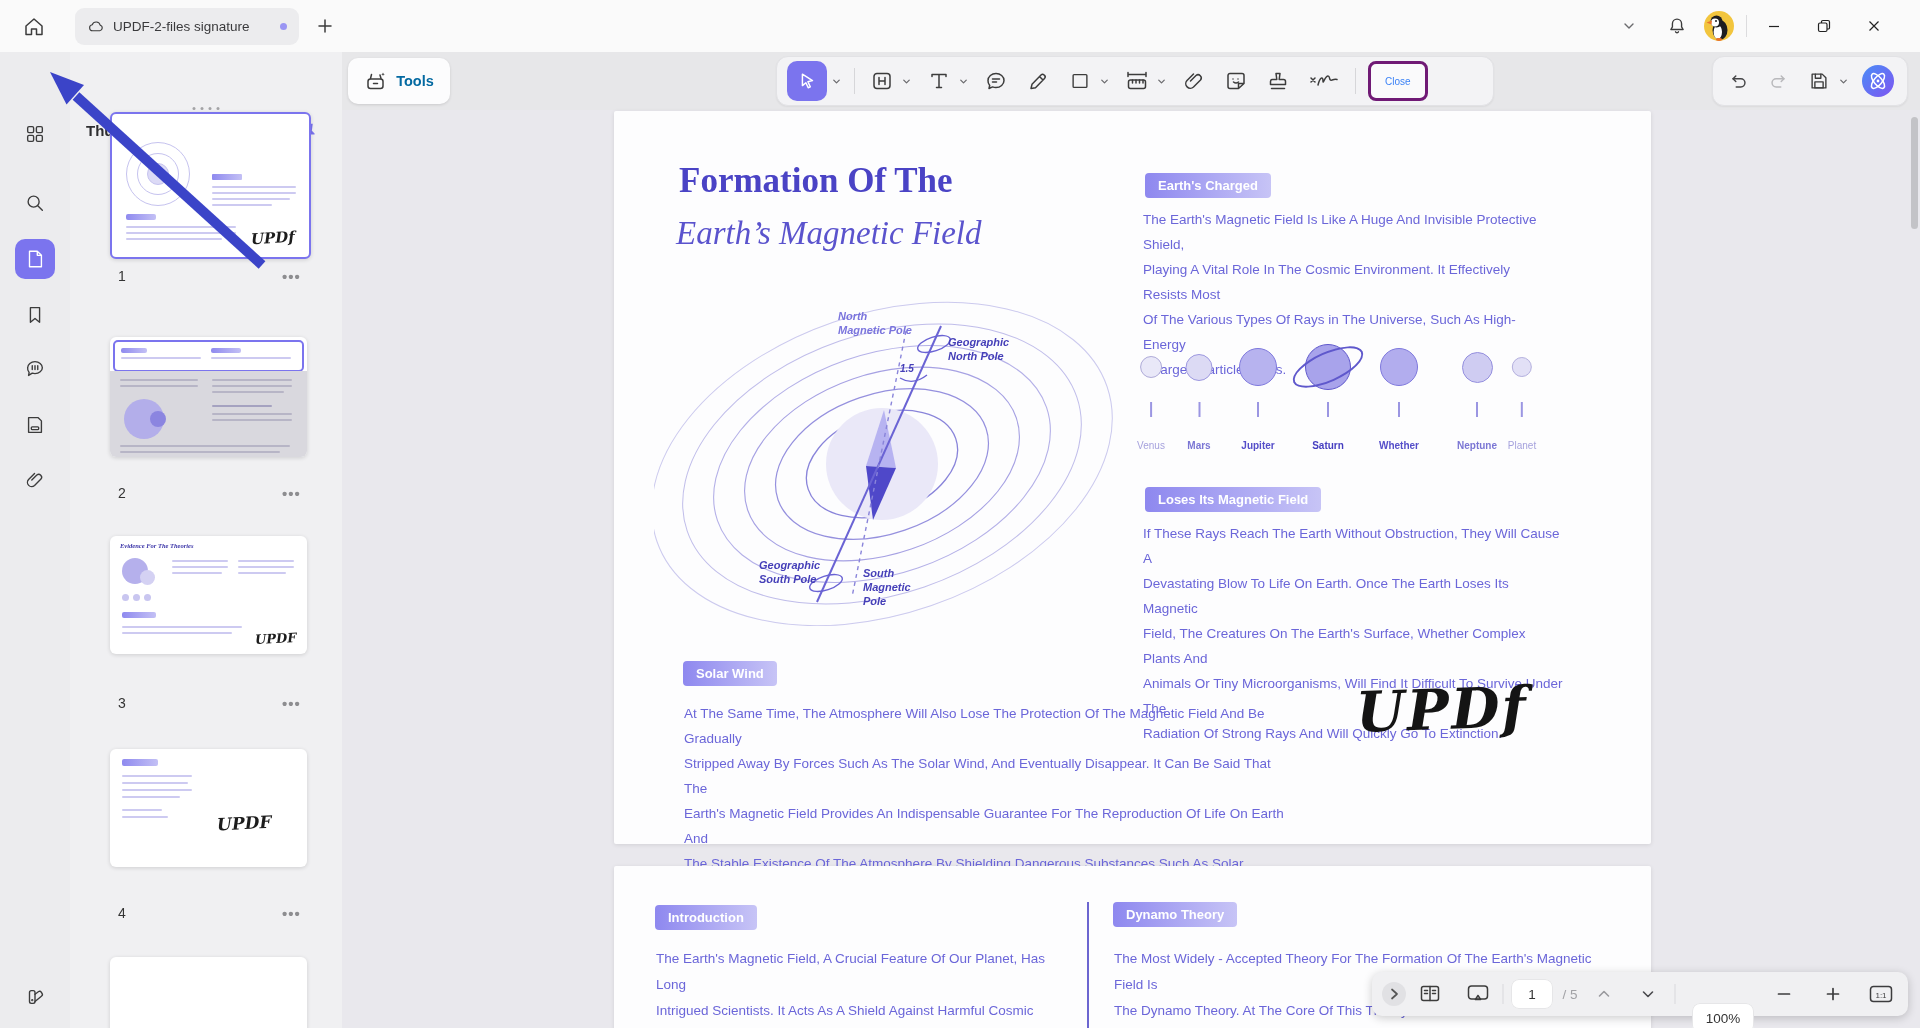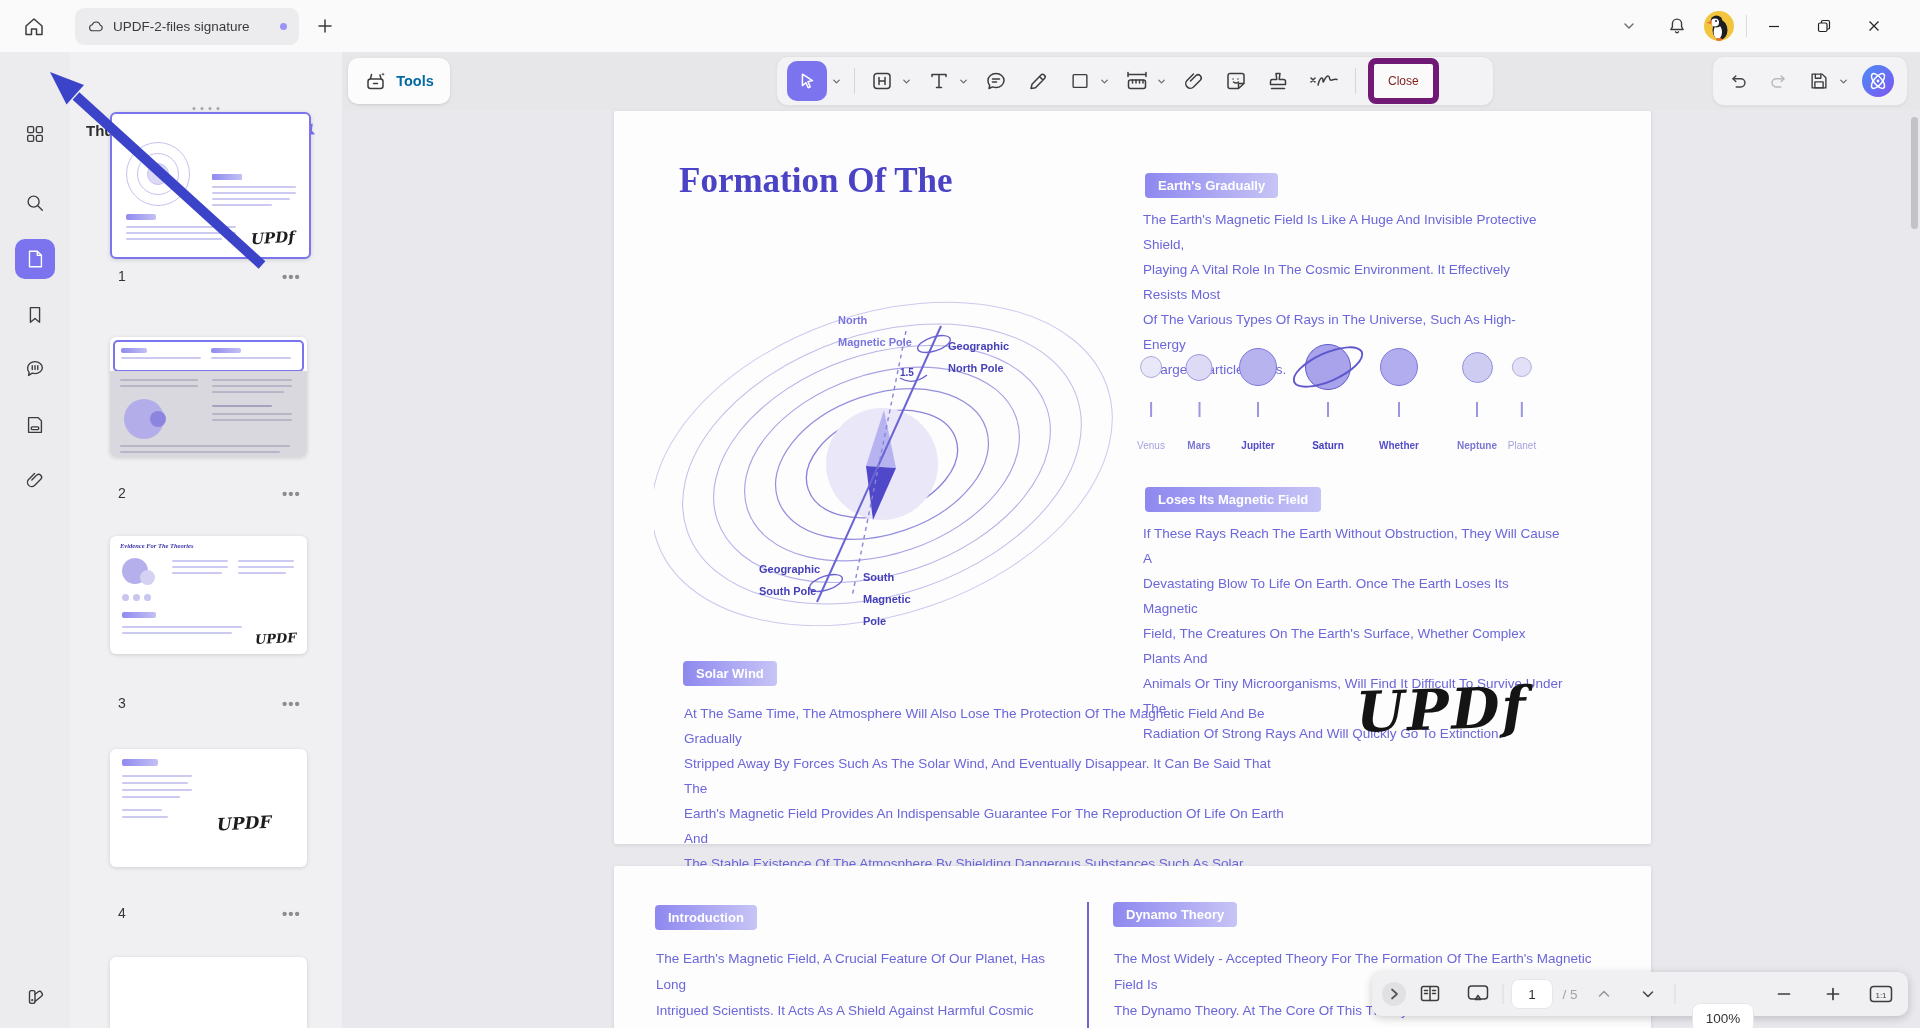--- a/index.html
+++ b/index.html
@@ -45,34 +45,34 @@
              box-shadow:0 1px 3px rgba(0,0,0,.12);display:flex;align-items:center;justify-content:center;gap:8px;}
   .tools-label{font-size:14.5px;font-weight:700;color:#0369a1;}
   .tool-group{position:absolute;top:4px;height:50px;background:#f3f3f5;border:1px solid #e2e2e5;border-radius:12px;
               box-shadow:0 1px 2px rgba(0,0,0,.06);display:flex;align-items:center;box-sizing:border-box;}
   .group-center{left:434px;width:718px;padding:0 10px;gap:12px;}
   .group-right{left:1370px;width:196px;padding:0 12px;gap:12px;}
   .tool-item{display:flex;align-items:center;gap:4px;}
   .tool-btn{width:30px;height:30px;display:flex;align-items:center;justify-content:center;border-radius:8px;}
   .tool-btn.sel{width:40px;height:40px;background:#7b74ee;border-radius:10px;}
   .vdiv{width:1px;height:26px;background:#d6d6d9;}
-  .close-btn{height:34px;padding:0 14px;background:#fafafb;border:6px solid #701a75;border-radius:8px;
-             display:flex;align-items:center;font-size:12px;color:#7f1d1d;}
+  .close-btn{height:34px;padding:0 14px;background:#fafafb;border:3px solid #701a75;border-radius:8px;
+             display:flex;align-items:center;font-size:10px;color:#3b82f6;}
   .ai-btn{width:34px;height:34px;border-radius:50%;display:flex;align-items:center;justify-content:center;}
   
   .doc{position:absolute;left:342px;top:110px;width:1578px;height:918px;background:#e9e8ed;}
   .page{position:absolute;left:272px;width:1037px;background:#fdfdfe;box-shadow:0 1px 4px rgba(0,0,0,.10);border-radius:2px;}
   .page1{top:1px;height:733px;}
   .page2{top:756px;height:172px;}
   .doc-title1{position:absolute;font-family:"Liberation Serif",serif;font-weight:700;font-size:35px;color:#4a43c5;}
   .doc-title2{position:absolute;font-family:"Liberation Serif",serif;font-style:italic;font-size:33px;color:#5a53cd;}
   .badge{position:absolute;background:linear-gradient(90deg,#8e88ef,#c7c4f6);color:#fff;font-weight:700;font-size:13px;
          padding:5px 13px;border-radius:4px;white-space:nowrap;}
   .para{position:absolute;color:#6b66d9;font-size:13.5px;line-height:25px;white-space:pre-line;}
-  .dlabel{position:absolute;font-size:11px;font-weight:700;color:#453fb8;line-height:22px;white-space:pre-line;}
+  .dlabel{position:absolute;font-size:11px;font-weight:700;color:#453fb8;line-height:14px;white-space:pre-line;font-style:italic;}
   .dlabel.soft{color:#7a74dd;}
   .sig{position:absolute;font-family:"DejaVu Serif",serif;font-style:italic;font-weight:700;font-size:56px;color:#141414;
        transform:rotate(-2deg);letter-spacing:2px;}
   .planets{position:absolute;width:400px;height:108px;}
   .planet{position:absolute;top:0;transform:translateX(-50%);display:flex;flex-direction:column;align-items:center;}
   .pl-circle-wrap{height:52px;display:flex;align-items:center;justify-content:center;position:relative;}
   .pl-circle{border-radius:50%;box-sizing:border-box;}
   .pl-tick{width:2px;height:15px;background:#9b96e2;margin-top:9px;}
   .pl-name{margin-top:23px;font-size:10px;white-space:nowrap;}
   .pl-light{color:#a6a2dd;}
@@ -467,20 +467,21 @@
           <circle cx="17" cy="17" r="1.4" fill="#fff"></circle>
         </svg>
       </div>
     </div>
   </div>
 
   <div class="doc">
 
     <div class="page page1">
       <div class="doc-title1" style="left:65px;top:50px;">Formation Of The</div>
+      <div class="doc-title2" style="left:62px;top:104px;">Earth’s Magnetic Field</div>
 
       <div style="position:absolute;left:40px;top:185px;width:470px;height:330px;">
         <svg width="470" height="330" viewBox="0 0 470 330">
           <g fill="none" stroke="#837dd8" transform="rotate(-19 228 168)">
             <ellipse cx="228" cy="168" rx="78" ry="50" stroke-width="1.3" opacity="0.95"></ellipse>
             <ellipse cx="228" cy="168" rx="110" ry="70" stroke-width="1.2" opacity="0.85"></ellipse>
             <ellipse cx="228" cy="168" rx="142" ry="90" stroke-width="1.1" opacity="0.72"></ellipse>
             <ellipse cx="228" cy="168" rx="174" ry="110" stroke-width="1.1" opacity="0.6"></ellipse>
             <ellipse cx="228" cy="168" rx="206" ry="130" stroke-width="1" opacity="0.5"></ellipse>
             <ellipse cx="228" cy="168" rx="238" ry="150" stroke-width="1" opacity="0.4"></ellipse>
@@ -499,21 +500,21 @@
         <div class="dlabel" style="left:294px;top:39px;">Geographic
 North Pole</div>
         <div class="dlabel" style="left:246px;top:66px;font-size:10px;">1.5</div>
         <div class="dlabel" style="left:105px;top:262px;">Geographic
 South Pole</div>
         <div class="dlabel" style="left:209px;top:270px;">South
 Magnetic
 Pole</div>
       </div>
 
-      <div class="badge" style="left:531px;top:62px;">Earth's Gradually</div>
+      <div class="badge" style="left:531px;top:62px;">Earth's Charged</div>
       <div class="para" style="left:529px;top:96px;width:410px;">The Earth's Magnetic Field Is Like A Huge And Invisible Protective Shield,
 Playing A Vital Role In The Cosmic Environment. It Effectively Resists Most
 Of The Various Types Of Rays in The Universe, Such As High-Energy
 Charged Particle Flows.</div>
 
       <div class="planets" style="left:527px;top:230px;">
         <div class="planet" style="left:10px;">
           <div class="pl-circle-wrap">
               <span class="pl-circle" style="width:22px;height:22px;background:#e9e8f8;border:1.5px solid #aeaad8;"></span>
             </div>

